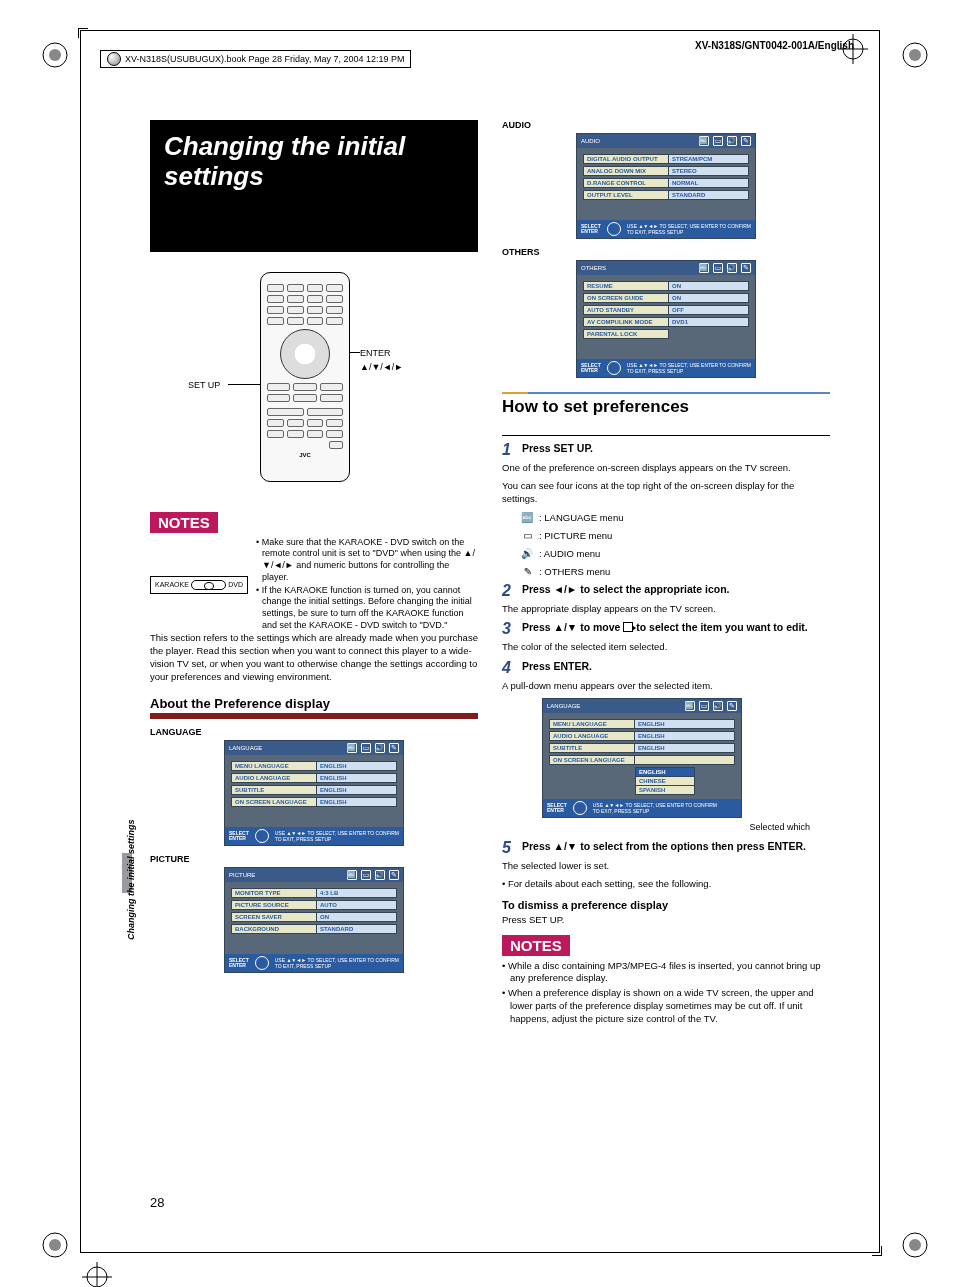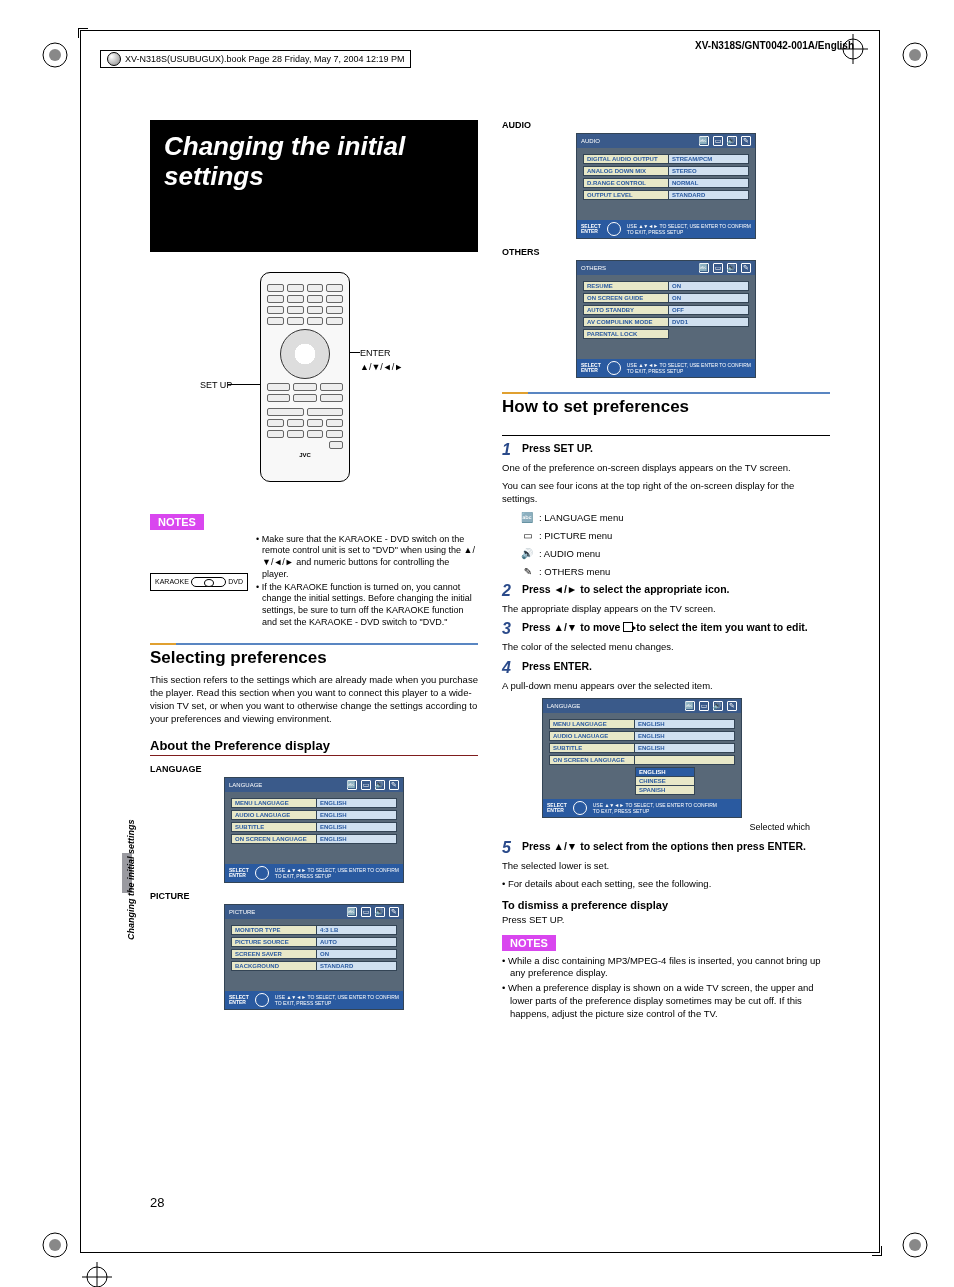--- a/index.html
+++ b/index.html
@@ -101,32 +101,32 @@
     border-radius:50%; border:1px solid #333;
     background: radial-gradient(circle,#fff 30%,#ddd 31%);
     position:relative;
   }
   .remote .jvc { text-align:center; font-size:6px; font-weight:bold; margin-top:2px;}
   .callout {
     position: absolute;
     font-size: 9px;
     white-space: nowrap;
   }
-  .callout.setup { left: 20px; top: 108px; }
+  .callout.setup { left: 8px; top: 108px; }
   .callout.enter { left: 180px; top: 76px; }
   .callout.arrows { left: 180px; top: 90px; }
   .cl-line { position:absolute; background:#000; height:1px; }
   .cl-setup { left:48px; top:112px; width:40px;}
   .cl-enter { left:135px; top:80px; width:45px;}
 
   .notes-badge {
     display: inline-block;
-    background: #d946ef;
+    background: #be185d;
     color: #fff;
-    font-size: 11px;
+    font-size: 15px;
     font-weight: bold;
     padding: 2px 8px;
     margin-bottom: 4px;
   }
   .note-row {
     display: flex; gap: 8px; align-items:center;
     font-size: 9px;
     line-height: 1.3;
   }
   .switch-box {
@@ -158,21 +158,21 @@
     position: relative;
   }
   h2.section::before {
     content:'';
     position:absolute; left:0; top:-2px; width:26px; height:2px; background:#e0a030;
   }
   h2.section.rt { border-bottom: 1px solid #000; border-top: 2px solid #5986c2; padding-bottom:18px;}
   h3.sub {
     font-size: 13px;
     font-weight: bold;
-    border-bottom: 1px solid #7f1d1d;
+    border-bottom: 6px solid #7f1d1d;
     padding-bottom: 2px;
     margin-top: 12px;
     margin-bottom: 4px;
   }
   h4.mini {
     font-size: 11px; font-weight:bold;
     margin-top:8px; margin-bottom:3px;
   }
   .body-text { font-size: 9.5px; line-height: 1.35; }
 
@@ -381,21 +381,20 @@
         <span>KARAOKE</span>
         <span class="slide"></span>
         <span>DVD</span>
       </div>
       <div class="note-bullets">
         <p>• Make sure that the KARAOKE - DVD switch on the remote control unit is set to "DVD" when using the ▲/▼/◄/► and numeric buttons for controlling the player.</p>
         <p>• If the KARAOKE function is turned on, you cannot change the initial settings. Before changing the initial settings, be sure to turn off the KARAOKE function and set the KARAOKE - DVD switch to "DVD."</p>
       </div>
     </div>
 
-    <h2 class="section">Selecting preferences</h2>
     <p class="body-text">This section refers to the settings which are already made when you purchase the player. Read this section when you want to connect this player to a wide-vision TV set, or when you want to otherwise change the settings according to your preferences and viewing environment.</p>
 
     <h3 class="sub">About the Preference display</h3>
 
     <div class="menu-label">LANGUAGE</div>
     <div class="osd small">
       <div class="osd-head">
           <span>LANGUAGE</span>
         <span class="icons">
             <span>🔤</span>
@@ -575,21 +574,21 @@
       <div class="indent">The appropriate display appears on the TV screen.</div>
 
       <div class="step">
           <div class="num">3</div>
         <div class="txt">
           <span>Press ▲/▼ to move </span>
           <span style="display:inline-block;border:1px solid #000;width:10px;height:10px;vertical-align:-1px;position:relative;"><span style="position:absolute;right:-4px;top:2px;border-left:4px solid #000;border-top:3px solid transparent;border-bottom:3px solid transparent;"></span></span>
           <span> to select the item you want to edit.</span>
         </div>
         </div>
-      <div class="indent">The color of the selected menu changes.</div>
+      <div class="indent">The color of the selected item selected.</div>
 
       <div class="step">
           <div class="num">4</div>
         <div class="txt">Press ENTER.</div>
         </div>
       <div class="indent">A pull-down menu appears over the selected item.</div>
 
       <div class="osd" style="width:200px;margin-left:40px">
         <div class="osd-head">
             <span>LANGUAGE</span>
@@ -638,16 +637,16 @@
       <div class="indent">The selected lower is set.</div>
       <div class="indent">• For details about each setting, see the following.</div>
     </div>
 
     <h4 class="mini">To dismiss a preference display</h4>
     <p class="body-text">Press SET UP.</p>
 
     <div class="notes-badge" style="margin-top:8px">NOTES</div>
     <div class="bullets">
       <p>• While a disc containing MP3/MPEG-4 files is inserted, you cannot bring up any preference display.</p>
-      <p>• When a preference display is shown on a wide TV screen, the upper and lower parts of the preference display sometimes may be cut off. If this happens, adjust the picture size control of the TV.</p>
+      <p>• When a preference display is shown on a wide TV screen, the upper and lower parts of the preference display sometimes may be cut off. If unit happens, adjust the picture size control of the TV.</p>
     </div>
   </div>
 </div>
 
 </body></html>

